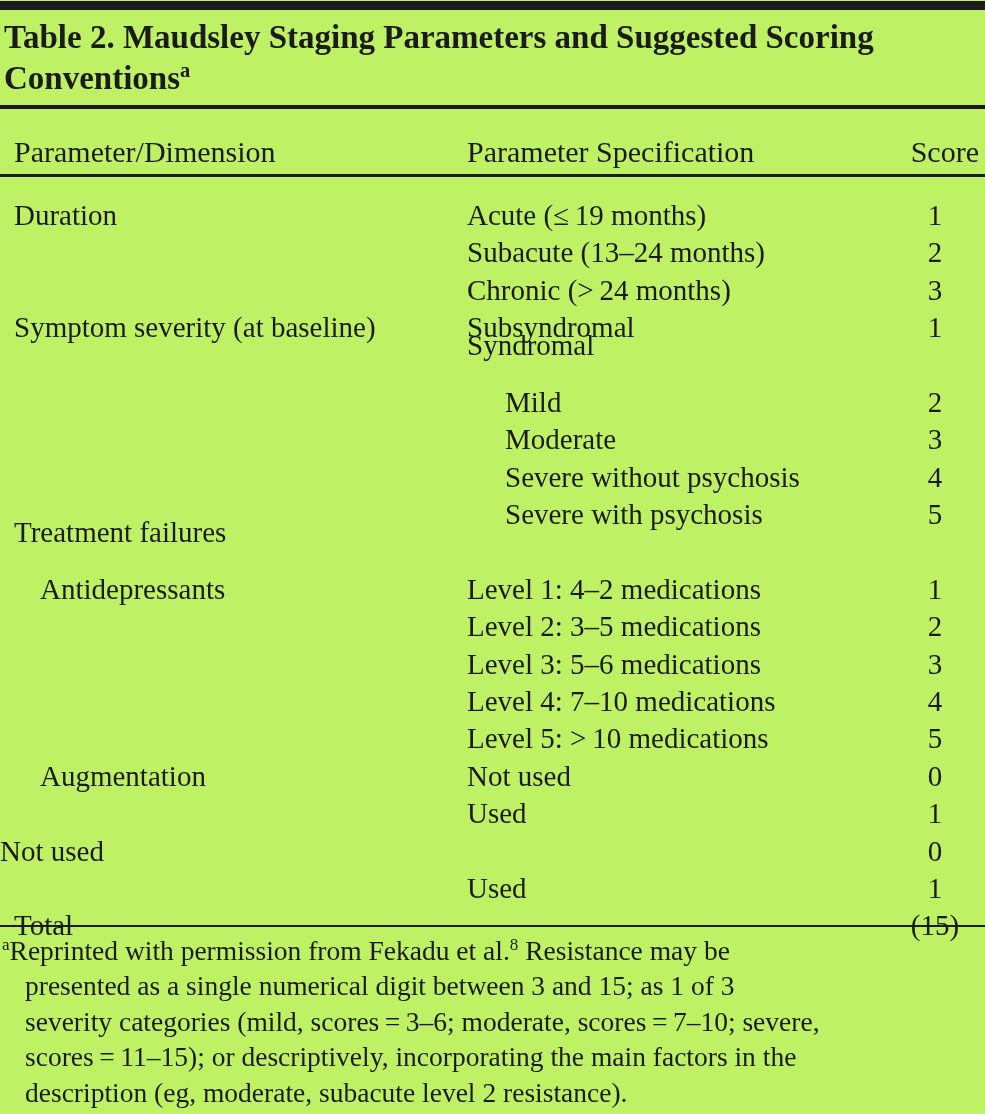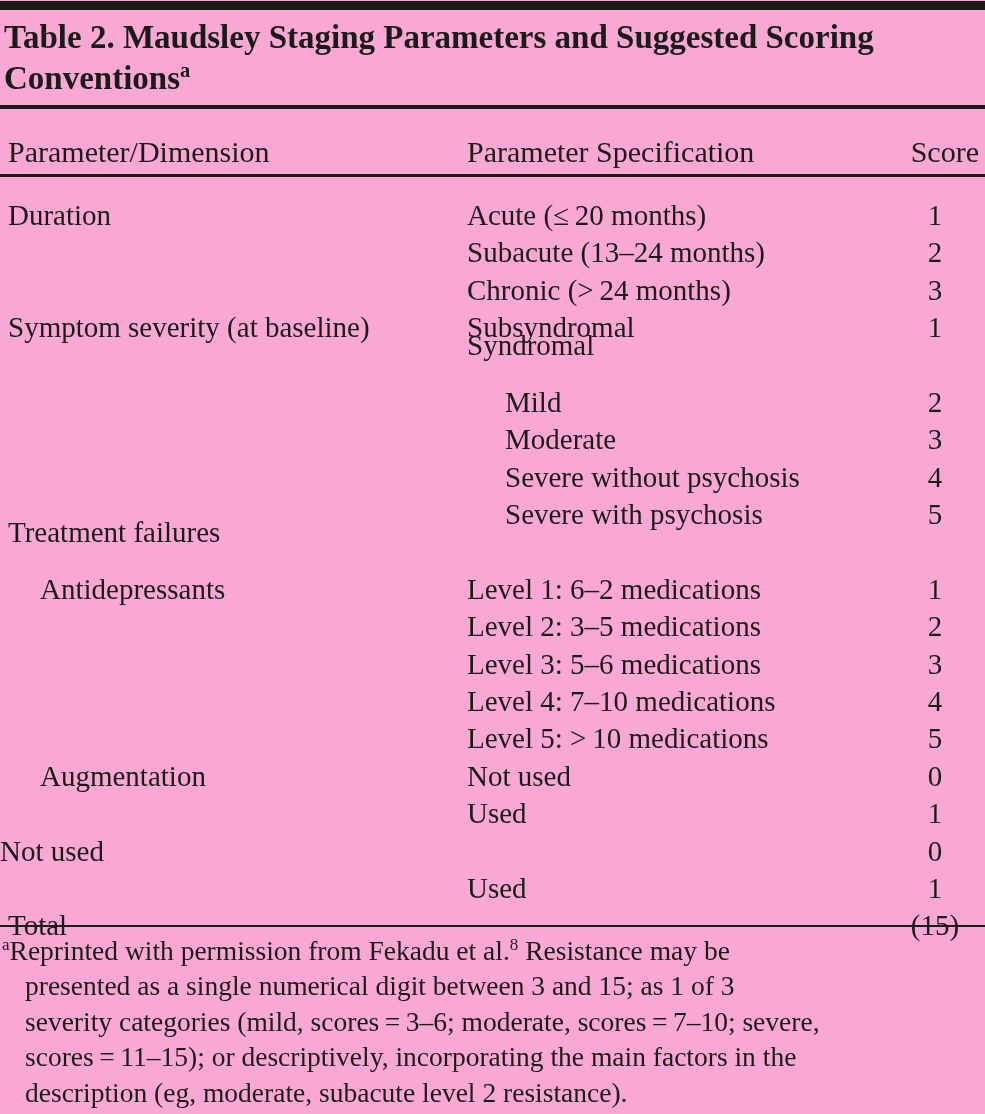--- a/index.html
+++ b/index.html
@@ -1,37 +1,37 @@
 <!DOCTYPE html>
 <html><head>
 <meta charset="utf-8">
 <style>
   html,body{margin:0;padding:0;background:#ffffff;}
   .page{
     position:relative;
     width:985px;height:1114px;
-    background:#f9a8d4;color:#1b1b1b;
+    background:#bef264;color:#1b1b1b;
     font-family:"Liberation Serif","DejaVu Serif",serif;
     overflow:hidden;
   }
   .top-bar{height:9px;background:#1b1b1b;margin-top:1px;}
   .title{
     font-size:33px;font-weight:bold;line-height:41px;
     margin:0;padding:7px 6px 6px 4px;
   }
   sup{font-size:62%;line-height:0;vertical-align:super;}
   .rule{border:0;margin:0;}
   .rule-title{border-top:4px solid #1b1b1b;}
   .rule-head{border-top:3px solid #1b1b1b;}
   .rule-foot{border-top:2.5px solid #1b1b1b;}
   .row{display:flex;align-items:baseline;}
   .thead{font-size:30px;line-height:45px;}
   .tbody{font-size:29px;}
   .tbody .row{height:37.4px;line-height:37.4px;}
-  .c1{box-sizing:border-box;width:467px;padding-left:8px;flex:none;}
+  .c1{box-sizing:border-box;width:467px;padding-left:14px;flex:none;}
   .c2{box-sizing:border-box;flex:1;min-width:0;}
   .c3{box-sizing:border-box;width:100px;flex:none;text-align:center;margin-top:20px;}
   .thead .c3{text-align:right;padding-right:6px;}
   .c1.sub{padding-left:40px;}
   .c2.sub2{padding-left:38px;}
   .footnote{font-size:27.5px;line-height:35.5px;padding:6px 2px 0 2px;}
   .fn-line{padding-left:23px;}
   .bottom-rule{
     margin-top:10px;height:4px;
     border-top:2.5px solid #1b1b1b;
@@ -52,21 +52,21 @@
     <div class="c1">Parameter/Dimension</div>
     <div class="c2">Parameter Specification</div>
     <div class="c3">Score</div>
   </div>
 
   <div class="rule rule-head"></div>
 
   <div class="tbody">
     <div class="row">
       <div class="c1">Duration</div>
-      <div class="c2">Acute (≤ 20 months)</div>
+      <div class="c2">Acute (≤ 19 months)</div>
       <div class="c3">1</div>
     </div>
     <div class="row">
       <div class="c1"></div>
       <div class="c2">Subacute (13–24 months)</div>
       <div class="c3">2</div>
     </div>
     <div class="row">
       <div class="c1"></div>
       <div class="c2">Chronic (&gt; 24 months)</div>
@@ -102,21 +102,21 @@
       <div class="c2 sub2">Severe with psychosis</div>
       <div class="c3">5</div>
     </div>
     <div class="row">
       <div class="c1">Treatment failures</div>
       <div class="c2"></div>
       <div class="c3"></div>
     </div>
     <div class="row">
       <div class="c1 sub">Antidepressants</div>
-      <div class="c2">Level 1: 6–2 medications</div>
+      <div class="c2">Level 1: 4–2 medications</div>
       <div class="c3">1</div>
     </div>
     <div class="row">
       <div class="c1"></div>
       <div class="c2">Level 2: 3–5 medications</div>
       <div class="c3">2</div>
     </div>
     <div class="row">
       <div class="c1"></div>
       <div class="c2">Level 3: 5–6 medications</div>

